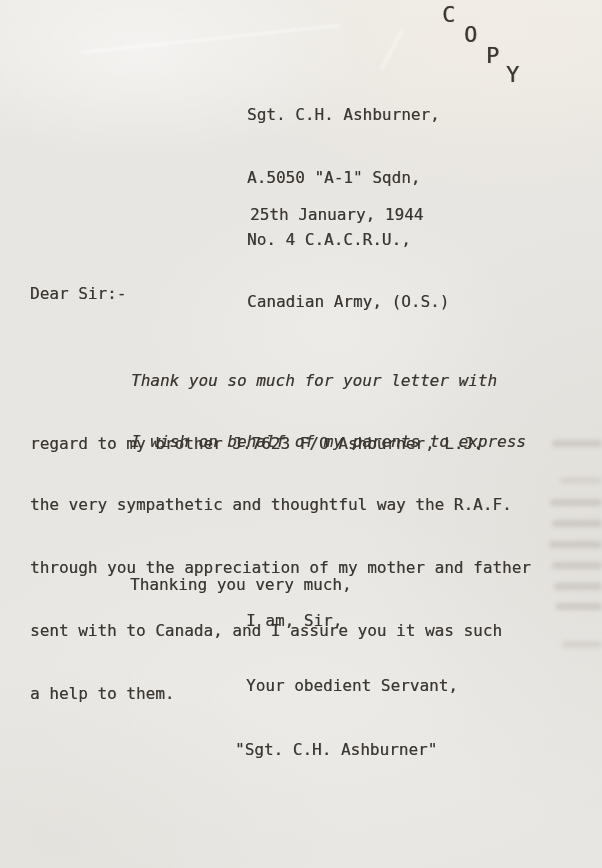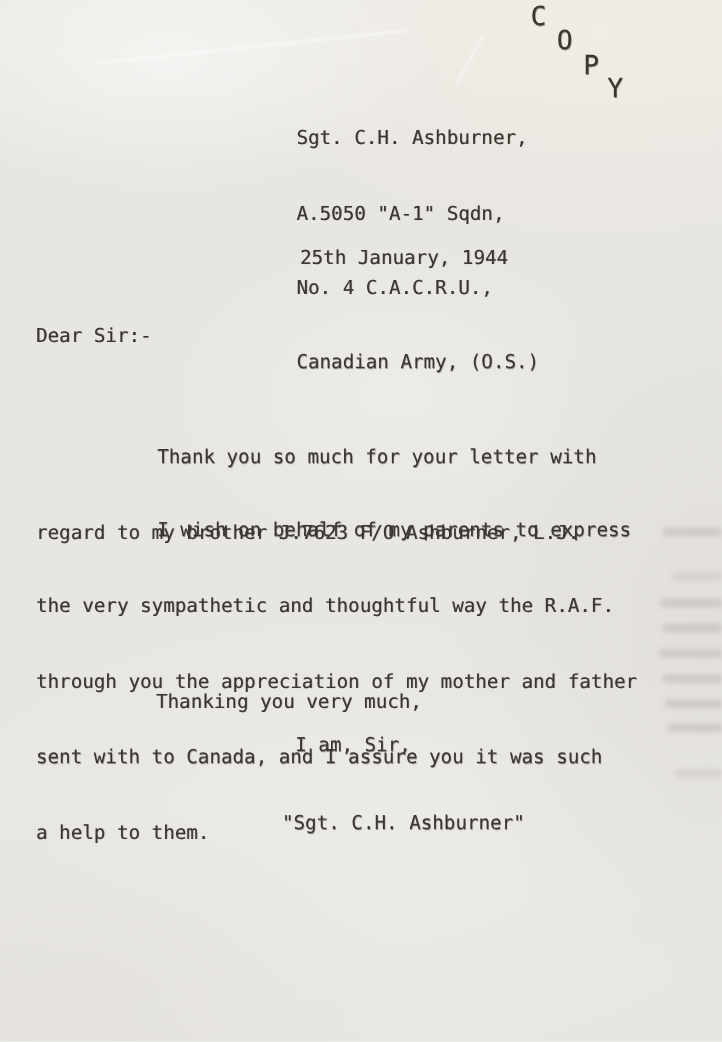--- a/index.html
+++ b/index.html
@@ -27,26 +27,26 @@
   }
   .type {
     position: absolute;
     font-size: 16px;
     letter-spacing: 0px;
     white-space: pre;
     text-shadow: 0.4px 0.4px 0.6px rgba(54,50,45,0.55);
   }
   .sender      { left: 247px; top: 64px;  line-height: 20.7px; }
   .date        { left: 250px; top: 205px; }
-  .salutation  { left: 30px;  top: 270px; }
+  .salutation  { left: 30px;  top: 284px; }
   .para        { left: 30px;  line-height: 21px; }
   .para-1      { top: 328px; }
   .para-2      { top: 389px; }
   .para-3      { left: 130px; top: 532px; }
-  .indent      { padding-left: 101px; }
+  .indent      { padding-left: 101px; font-style: italic; }
   .closing     { left: 246px; top: 567px; line-height: 21.5px; }
   .closing-shift { margin-left: -11px; }
   .copy-letter {
     position: absolute;
     font-size: 22px;
     line-height: 1;
     text-shadow: 0.4px 0.4px 0.7px rgba(54,50,45,0.6);
   }
   .crease {
     position: absolute;
@@ -99,20 +99,21 @@
     <div>sent with to Canada, and I assure you it was such</div>
     <div>a help to them.</div>
   </div>
 
   <div class="type para para-3">
     <div>Thanking you very much,</div>
   </div>
 
   <div class="type closing">
     <div>I am, Sir,</div>
+    <div>Your obedient Servant,</div>
     <div class="closing-shift">"Sgt. C.H. Ashburner"</div>
   </div>
 
   <div class="bleed" style="right:0px; top:440px; width:50px;"></div>
   <div class="bleed" style="right:0px; top:477px; width:42px; opacity:0.6;"></div>
   <div class="bleed" style="right:0px; top:499px; width:52px;"></div>
   <div class="bleed" style="right:0px; top:520px; width:50px;"></div>
   <div class="bleed" style="right:0px; top:541px; width:53px;"></div>
   <div class="bleed" style="right:0px; top:562px; width:50px;"></div>
   <div class="bleed" style="right:0px; top:583px; width:48px;"></div>

